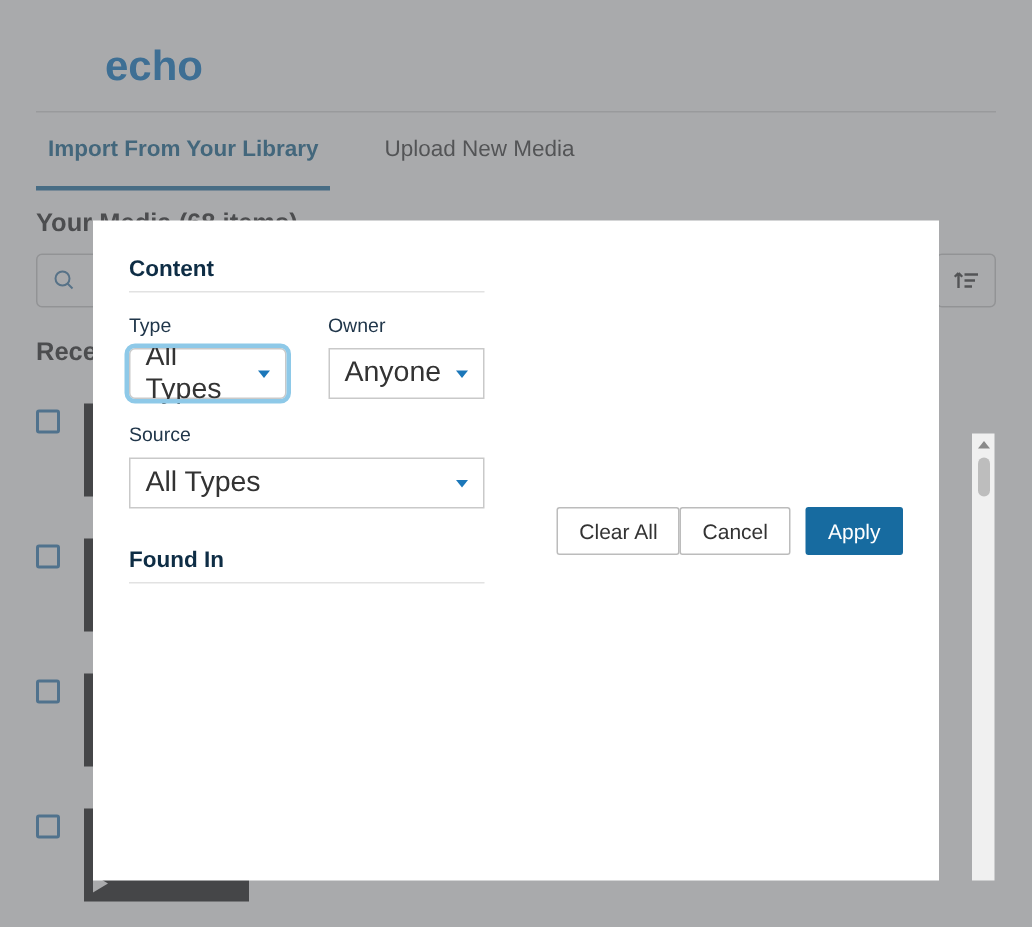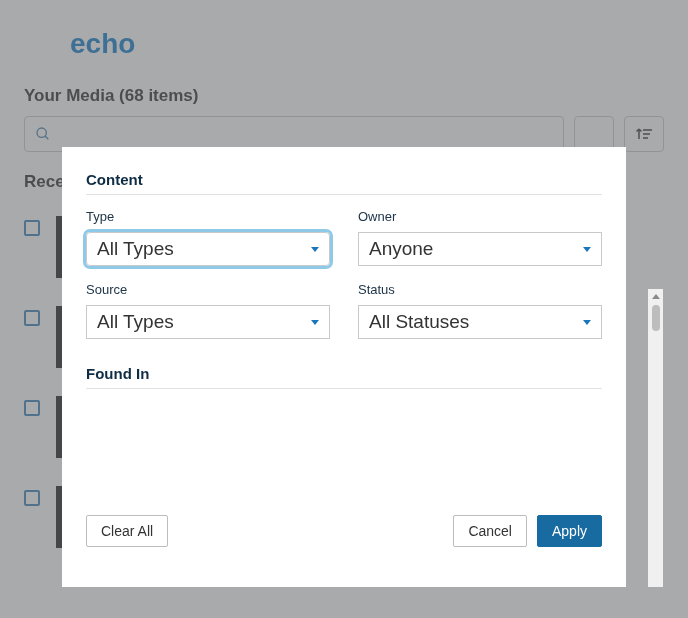--- a/index.html
+++ b/index.html
@@ -57,21 +57,21 @@
 .thumb .play {
   position: absolute; left: 6px; bottom: 6px; width: 0; height: 0;
   border-left: 10px solid #fff; border-top: 6px solid transparent; border-bottom: 6px solid transparent;
 }
 .media-meta { font-size: 12px; color: #7a7a7a; }
 .overlay-scrim {
   position: absolute; inset: 0; background: rgba(107,109,112,0.58);
 }
 .dialog {
   position: absolute; left: 62px; top: 147px; width: 564px; height: 440px;
-  background: #fff; display: flex; flex-direction: column;
+  background: #fff; display: flex; flex-direction: row;
 }
 .dialog-body {
   padding: 24px 24px 6px 24px; flex: 1; overflow: hidden; position: relative;
 }
 .group-title {
   font-size: 15px; font-weight: 600; color: #0e2d45; margin-bottom: 6px;
 }
 .group-rule { border: none; border-top: 1px solid #e2e2e2; margin-bottom: 14px; }
 .field-grid { display: flex; gap: 28px; margin-bottom: 16px; }
 .field { flex: 1; }
@@ -116,20 +116,24 @@
 }
 .footer-spacer { flex: 1; }
 .footer-right { display: flex; gap: 10px; }
 </style>
 </head>
 <body>
 
 <div class="page">
   <div class="logo">echo</div>
 
+  <div class="tabs-bar">
+    <div class="tab active">Import From Your Library</div>
+    <div class="tab">Upload New Media</div>
+  </div>
 
   <div class="section-title">Your Media (68 items)</div>
 
   <div class="search-row">
     <div class="search-box">
       <svg width="16" height="16" viewBox="0 0 24 24" fill="none" stroke="#3d7aa8" stroke-width="2">
           <circle cx="10" cy="10" r="7"></circle>
           <line x1="20" y1="20" x2="15" y2="15"></line>
         </svg>
       <input type="text" style="">
@@ -205,27 +209,20 @@
     </div>
 
     <div class="field-grid">
       <div class="field">
         <label>Source</label>
         <div class="select">
           <span>All Types</span>
           <span class="caret"></span>
         </div>
       </div>
-      <div class="field">
-        <label>Status</label>
-        <div class="select">
-          <span>All Statuses</span>
-          <span class="caret"></span>
-        </div>
-      </div>
     </div>
 
     <div style="height:10px"></div>
 
     <div class="group-title">Found In</div>
     <hr class="group-rule">
 
 
   </div>
 

